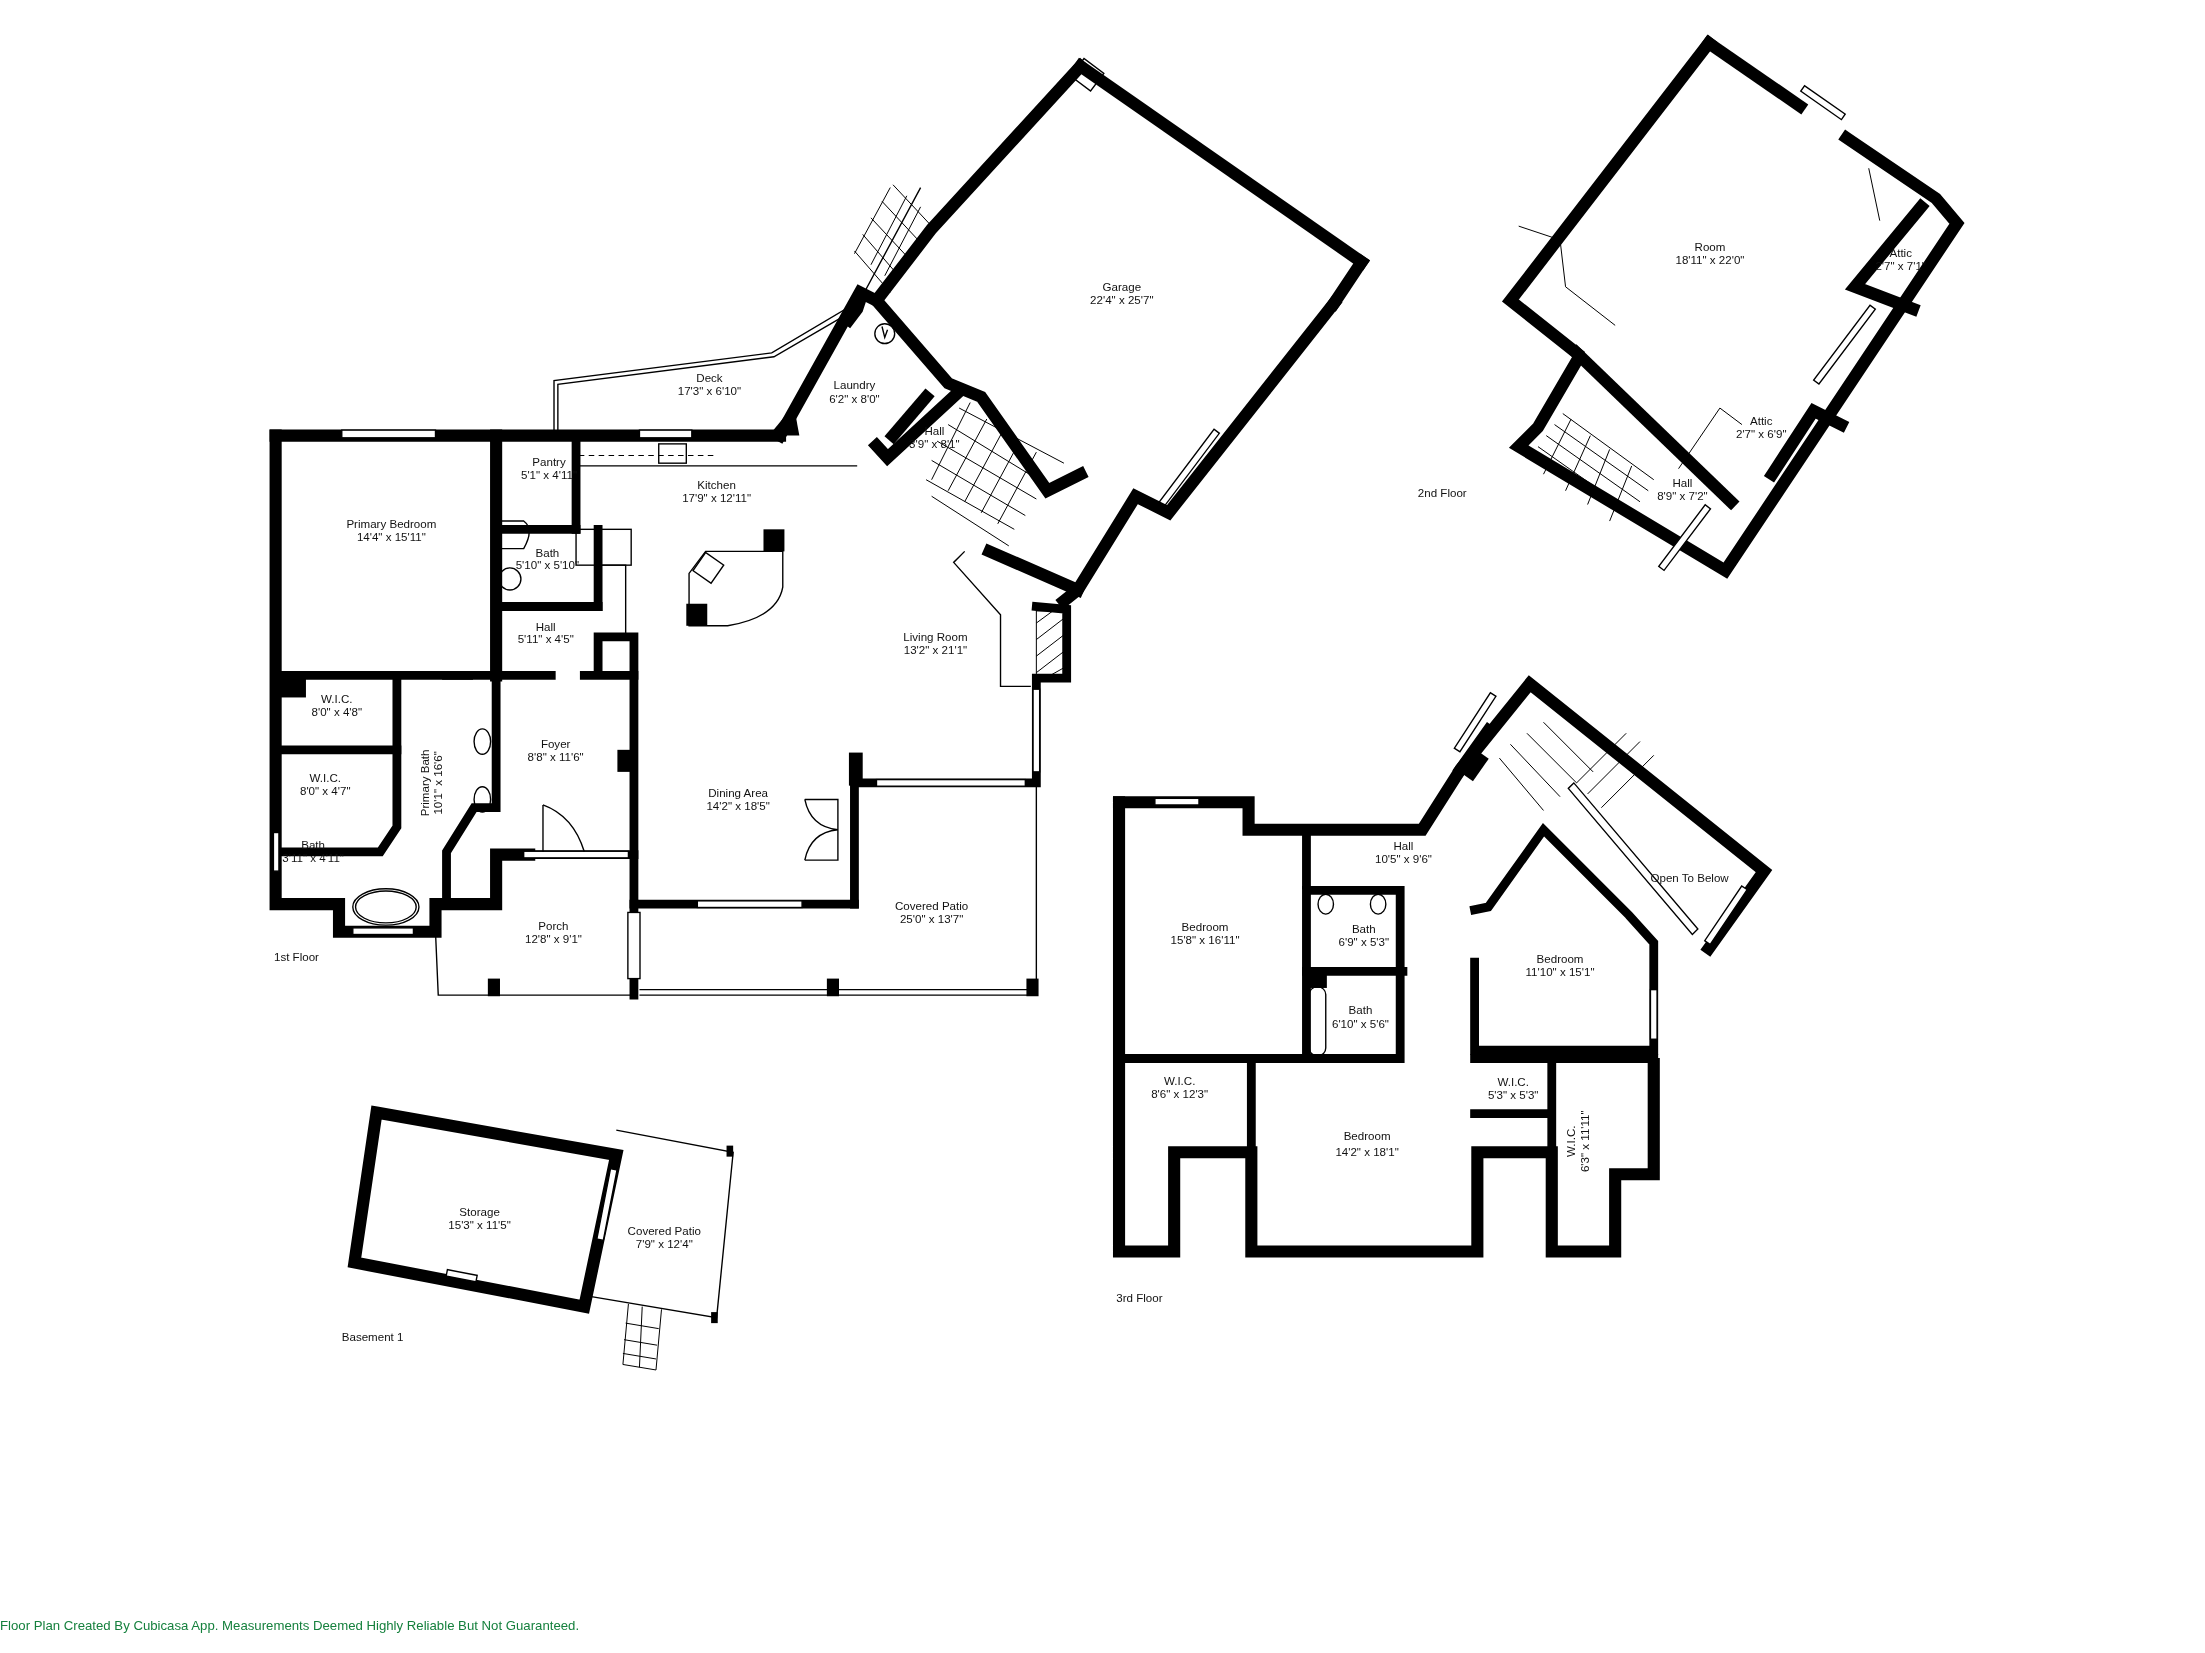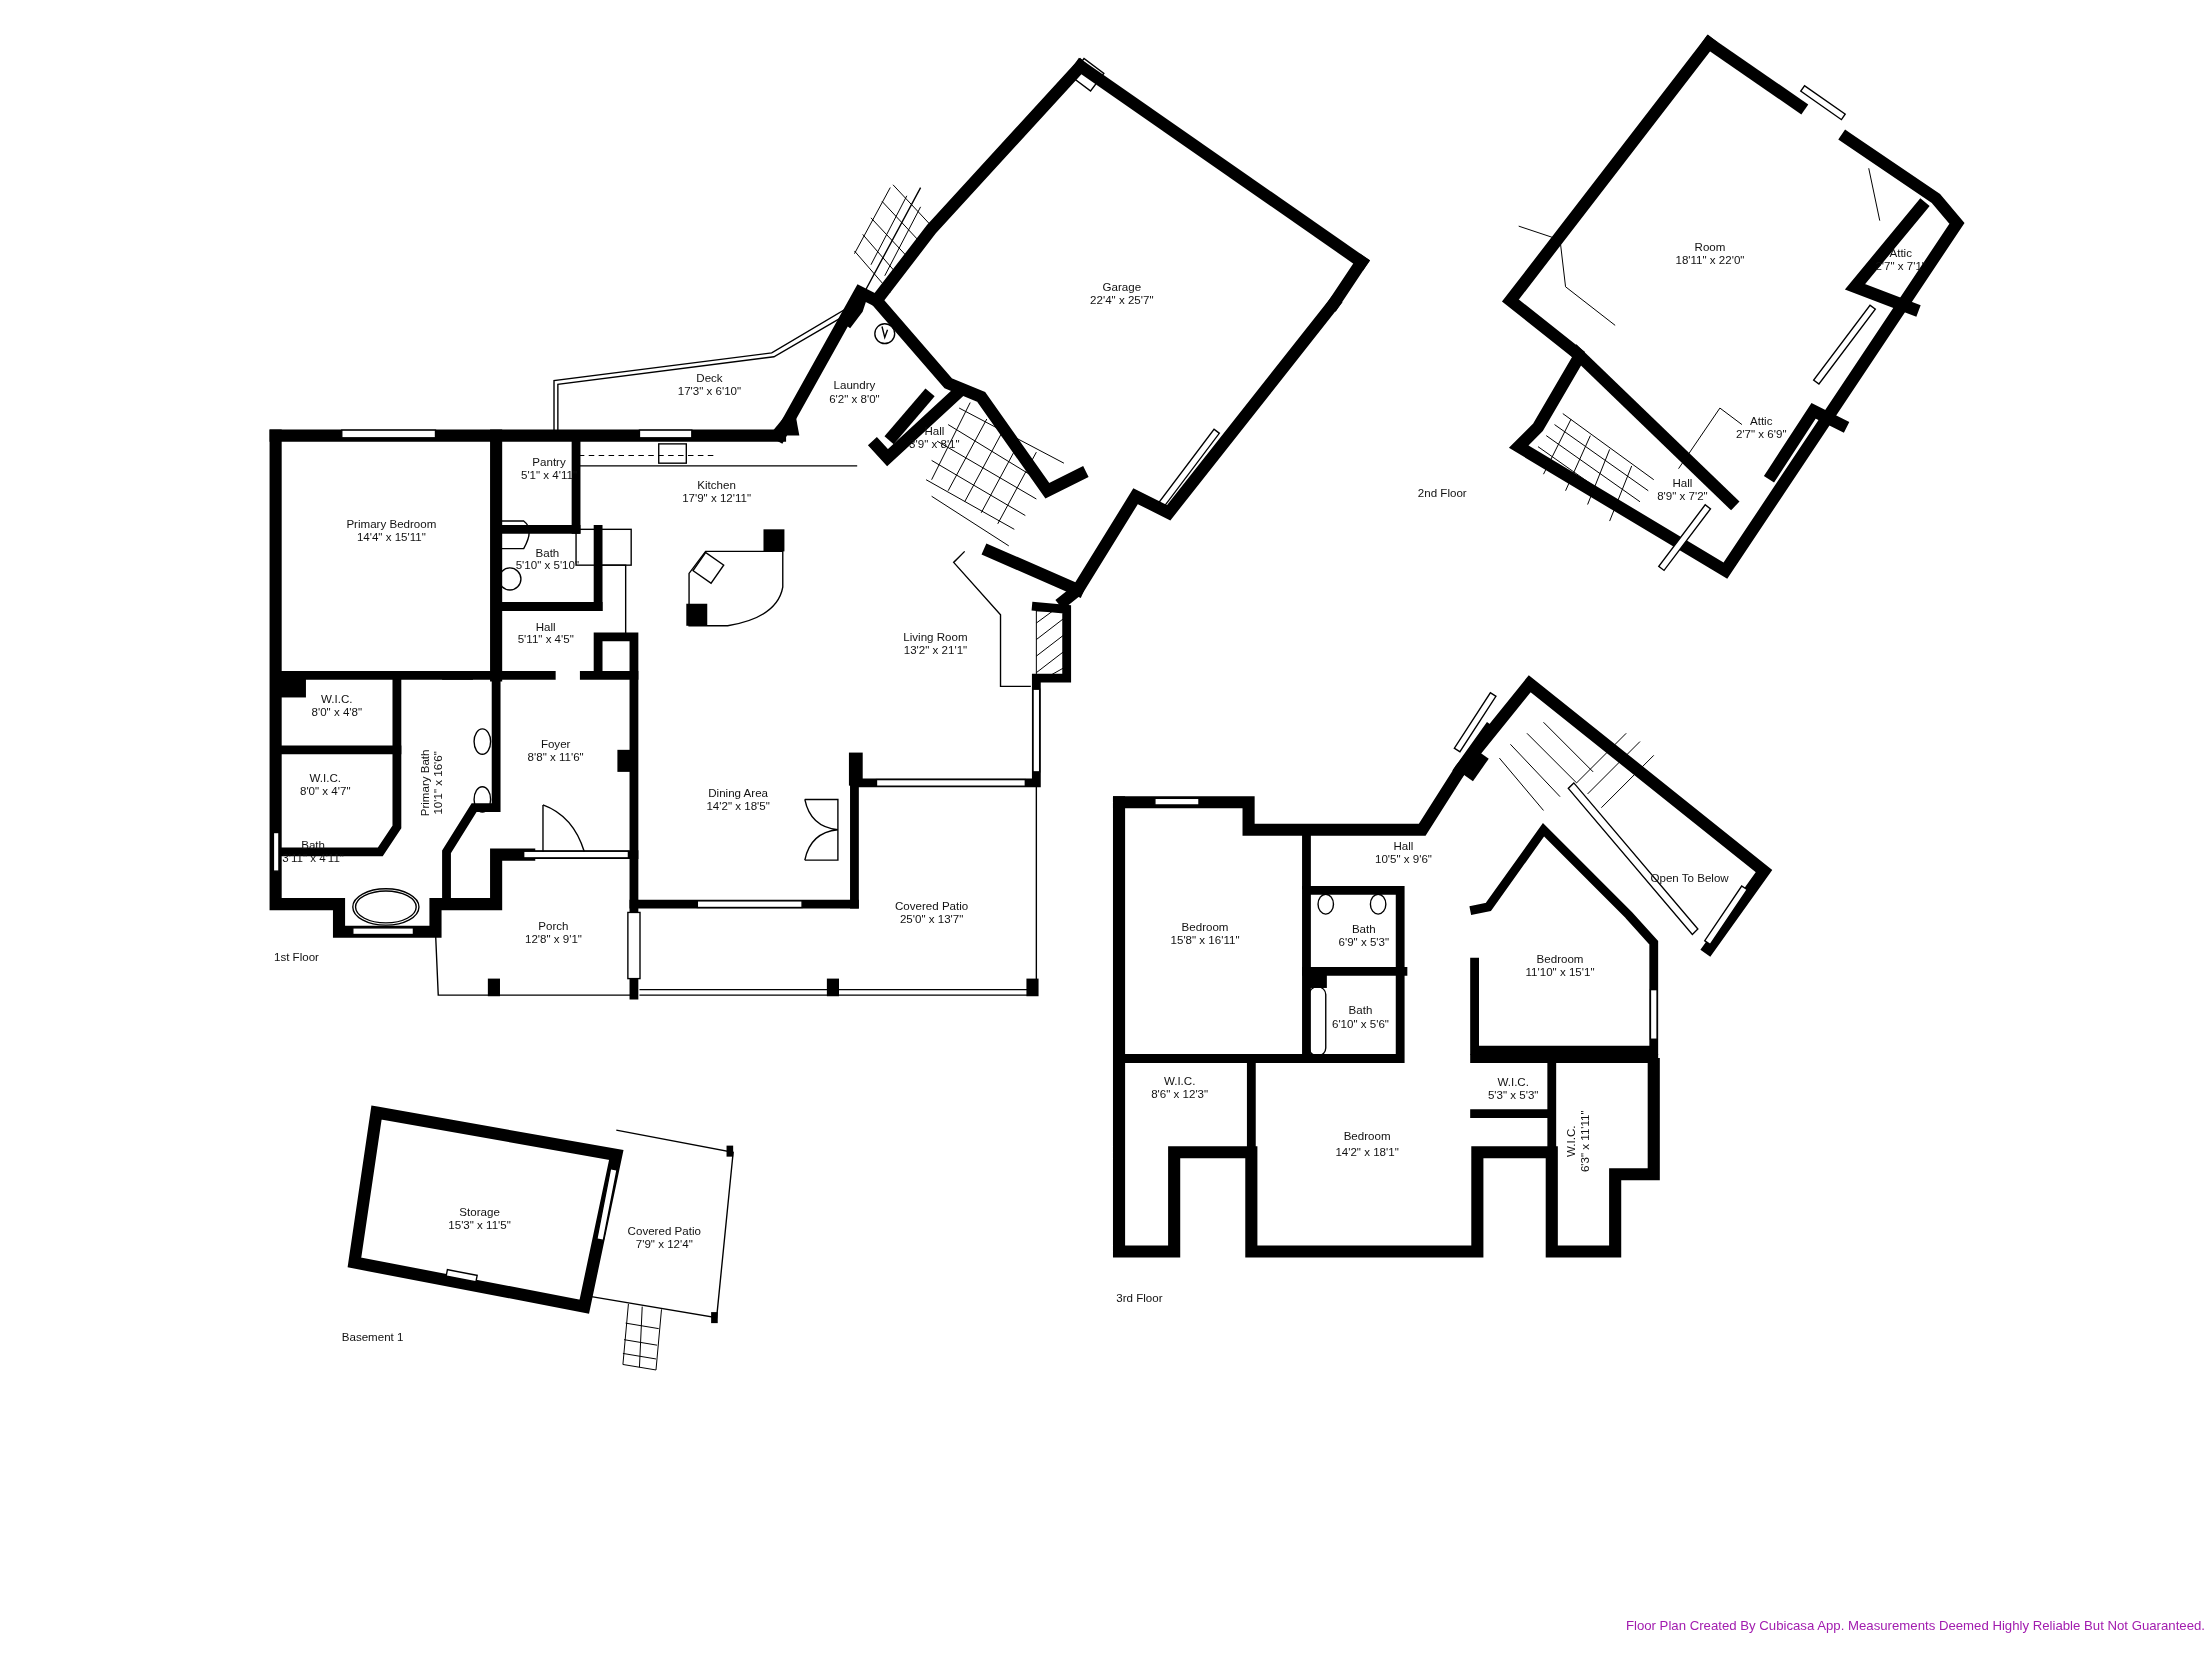--- a/index.html
+++ b/index.html
@@ -10,22 +10,22 @@
   .w-thick { stroke-width: 22; }
   .w-med { stroke-width: 16; }
   .thin { fill: none; stroke: #000; stroke-width: 2.5; }
   .thinner { fill: none; stroke: #000; stroke-width: 1.8; }
   .dash { fill: none; stroke: #000; stroke-width: 2; stroke-dasharray: 10 8; }
   .win { fill: #fff; stroke: #000; stroke-width: 2.5; }
   .solid { fill: #000; }
   .rname { font-size: 21px; fill: #111; text-anchor: middle; font-family: "Liberation Sans", sans-serif; }
   .rdim  { font-size: 21px; fill: #111; text-anchor: middle; font-family: "Liberation Sans", sans-serif; }
   .floor-label { font-size: 21px; fill: #111; font-family: "Liberation Sans", sans-serif; }
-  .footer { position: absolute; left: 0; width: 2205px; top: 1618px; text-align: right;
-            font-family: "Liberation Sans", sans-serif; font-size: 13.2px; color: #a21caf; }
+  .footer { position: absolute; left: 0; width: 2205px; top: 1618px; text-align: left;
+            font-family: "Liberation Sans", sans-serif; font-size: 13.2px; color: #15803d; }
 </style>
 </head>
 <body>
 
 <svg width="2205" height="1654" viewBox="0 0 4000 3000" xmlns="http://www.w3.org/2000/svg">
 
   <g>
 
     <path class="wall w-thick" d="M500 790 L500 1640 L615 1640 L615 1690 L790 1690 L790 1640 L900 1640 L900 1550 L960 1550"></path>
     <path class="wall w-thick" d="M500 790 L900 790 L900 1225"></path>

